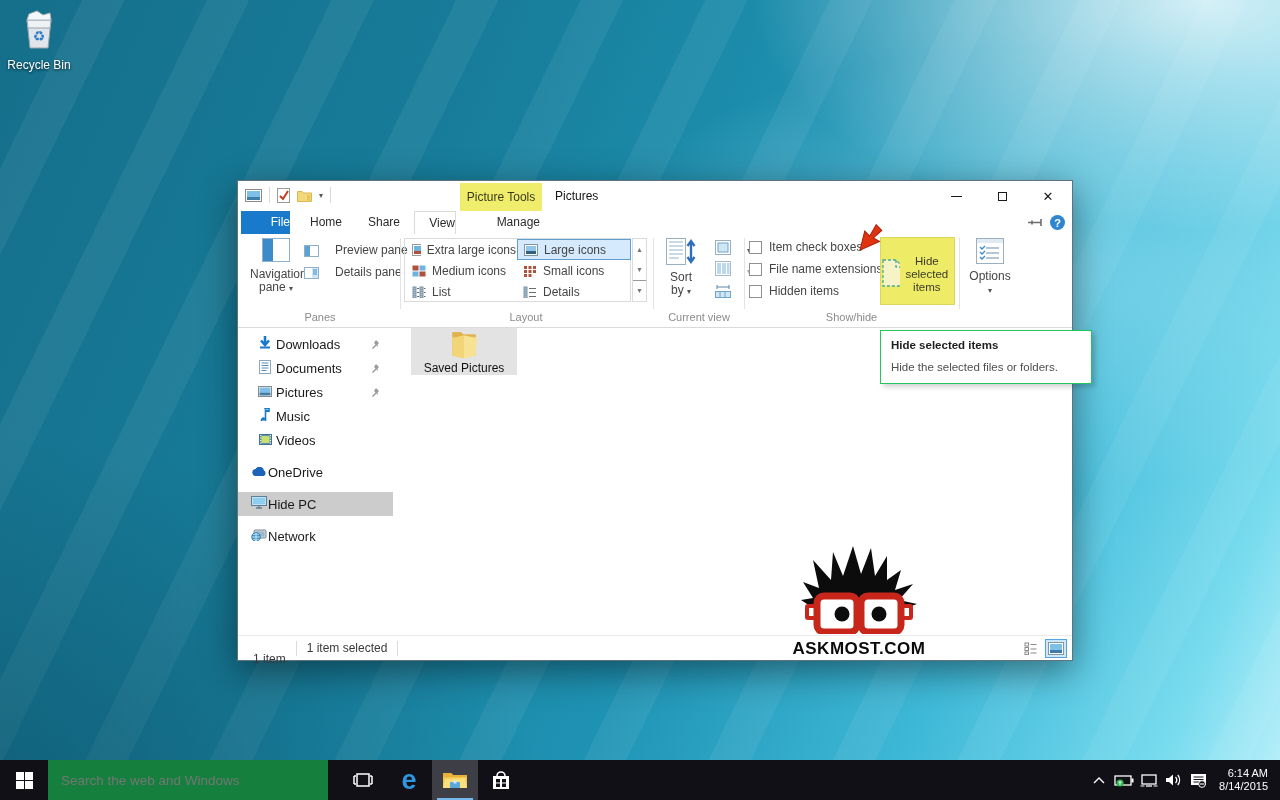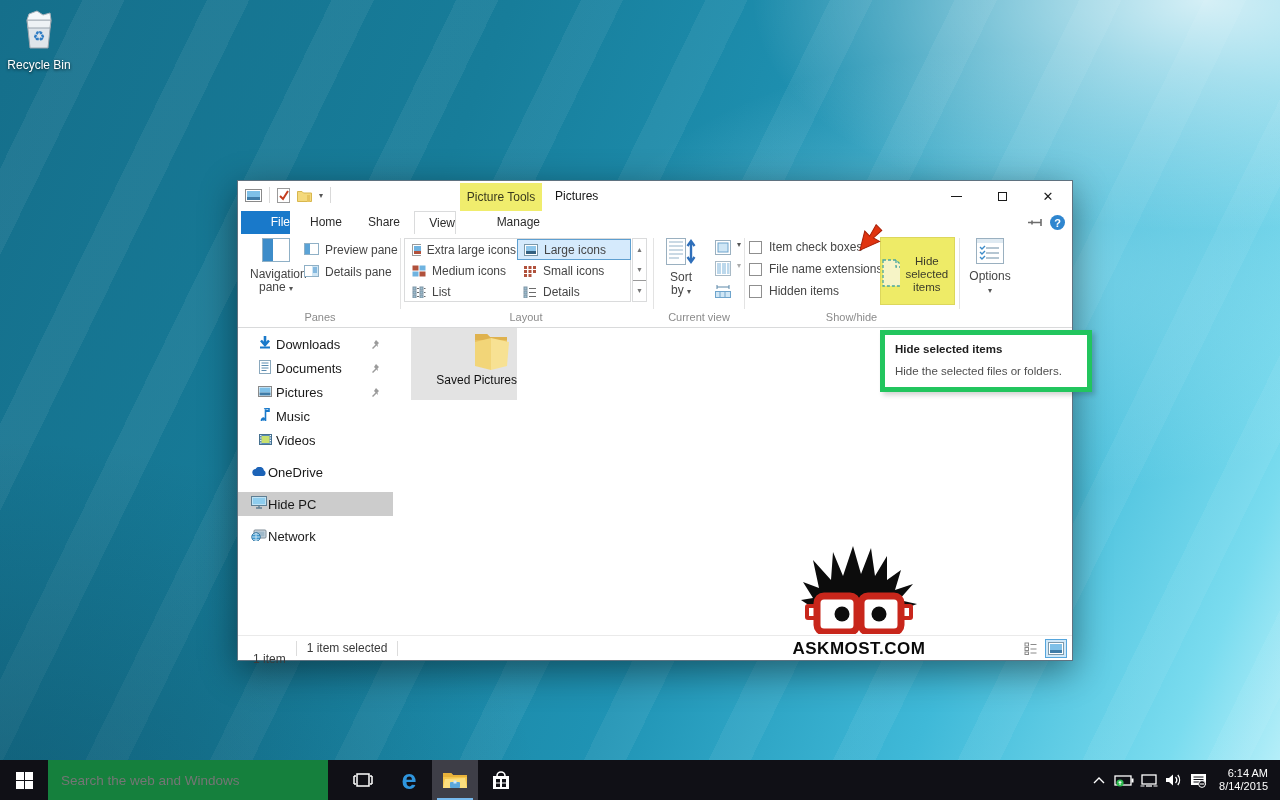--- a/index.html
+++ b/index.html
@@ -48,21 +48,21 @@
     display:flex; align-items:center; justify-content:center; }
 
   .ribbon { position:relative; height:94px; background:#fff; border-bottom:1px solid #d9dadb; font-size:12px; color:#454545; }
   .grplabel { position:absolute; bottom:4px; font-size:11px; color:#8b8b8b; text-align:center; }
   .vsep { position:absolute; top:4px; bottom:18px; width:1px; background:#e3e3e3; }
 
   .bigbtn { position:absolute; text-align:center; color:#454545; }
   .bigbtn .cap { margin-top:3px; line-height:13px; font-size:12px; }
   .caret { font-size:8px; color:#555; }
 
-  .smallrow { position:absolute; display:flex; align-items:flex-start; gap:6px; white-space:nowrap; }
+  .smallrow { position:absolute; display:flex; align-items:flex-end; gap:16px; white-space:nowrap; }
 
   .gallery { position:absolute; left:166px; top:4px; width:227px; height:64px; border:1px solid #dadbdc; }
   .gcell { position:absolute; height:21px; display:flex; align-items:center; gap:6px; padding-left:6px; white-space:nowrap; }
   .gcell.sel { background:#d5eafc; border:1px solid #5e9fd0; }
   .gscroll { position:absolute; left:394px; top:4px; width:15px; height:64px; border:1px solid #dadbdc;
     display:flex; flex-direction:column; }
   .gscroll span { flex:1; display:flex; align-items:center; justify-content:center; font-size:7px; color:#777; }
   .gmore { border-top:1px solid #999; }
 
   .checkrow { position:absolute; left:511px; display:flex; align-items:center; gap:7px; white-space:nowrap; }
@@ -80,25 +80,25 @@
   .sidebar { width:155px; position:relative; padding-top:4px; font-size:13px; color:#1a1a1a; flex:none; }
   .sitem { height:24px; display:flex; align-items:center; position:relative; padding-left:38px; }
   .sitem.root { padding-left:30px; }
   .sitem .sicon { position:absolute; left:19px; width:16px; text-align:center; }
   .sitem.root .sicon { left:13px; }
   .sitem.sel { background:#cccccc; }
   .spin { position:absolute; right:12px; top:6px; }
   .gap8 { height:8px; }
 
   .files { flex:1; position:relative; }
-  .tile { position:absolute; left:18px; top:0; width:106px; height:72px; background:#e3e3e3;
-    display:flex; flex-direction:column; align-items:flex-end; }
+  .tile { position:absolute; left:18px; top:0; width:106px; height:47px; background:#e3e3e3;
+    display:flex; flex-direction:column; align-items:center; }
   .tile .flbl { font-size:12px; color:#111; margin-top:1px; }
 
-  .tooltip { position:absolute; left:642px; top:149px; width:212px; background:#fff; border:5px solid #22c55e;
+  .tooltip { position:absolute; left:642px; top:149px; width:212px; background:#fff; border:1px solid #22c55e;
     box-shadow:3px 3px 5px rgba(0,0,0,.18); padding:8px 10px 10px; z-index:8; }
   .tooltip .tt { font-size:11.5px; font-weight:bold; color:#1d1d1d; }
   .tooltip .tb { font-size:11.5px; color:#4f4f4f; margin-top:10px; }
 
   .statusbar { position:absolute; left:0; right:0; bottom:0; height:25px; border-top:1px solid #eaeaea;
     display:flex; align-items:center; font-size:12px; color:#3a3a3a; background:#fff; }
   .ssep { width:1px; height:15px; background:#dcdcdc; margin:0 10px; }
   .viewbtns { margin-left:auto; display:flex; align-items:center; gap:3px; margin-right:5px; }
   .vb { width:22px; height:19px; display:flex; align-items:center; justify-content:center; }
   .vb.active { border:1px solid #55a5dc; background:#cfe8f9; }

